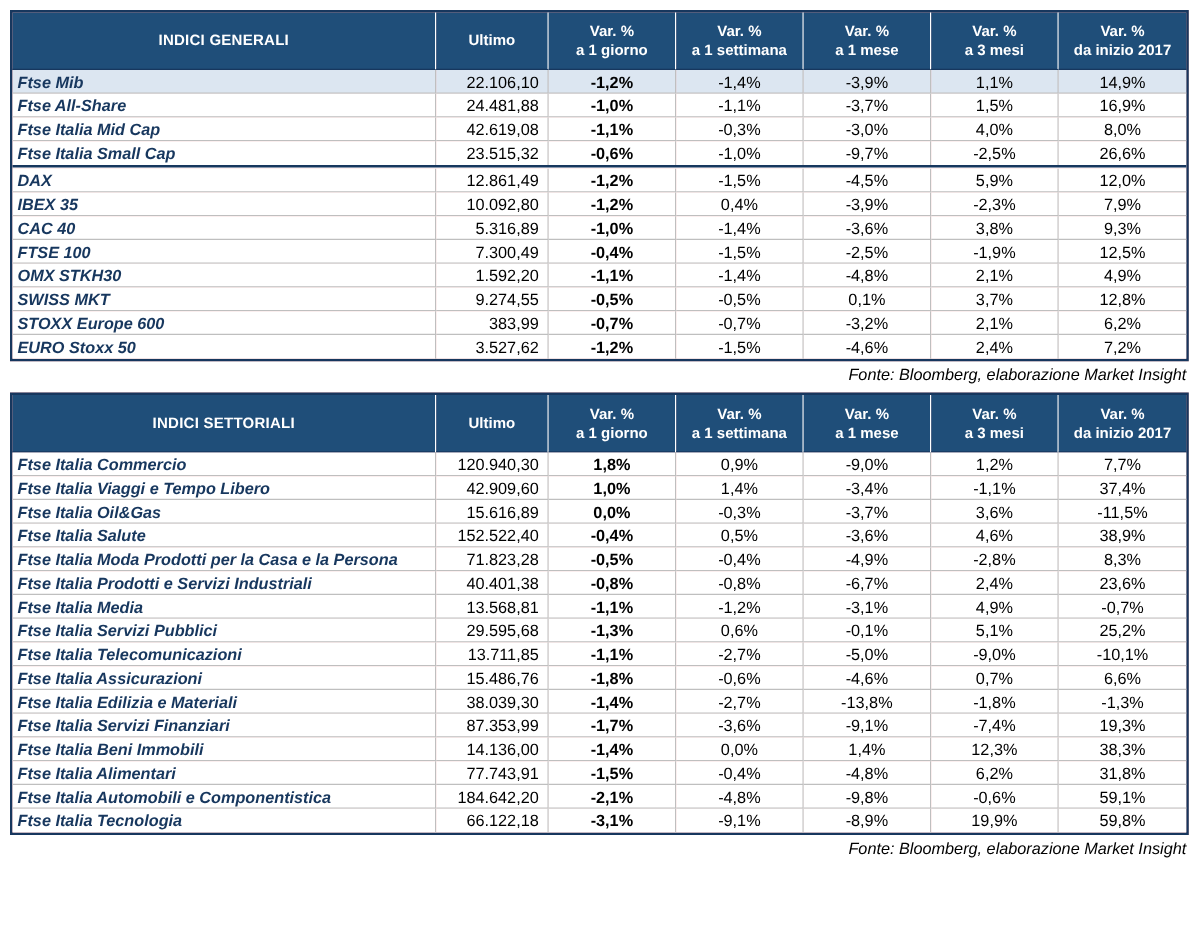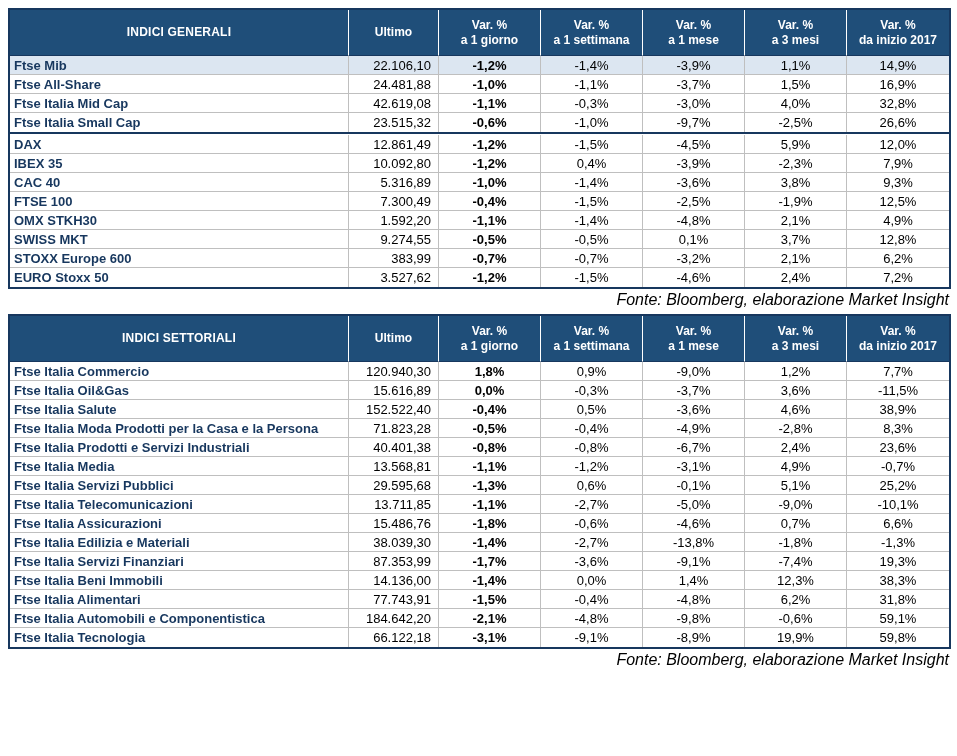--- a/index.html
+++ b/index.html
@@ -56,20 +56,21 @@
     background:#fff;
     white-space:nowrap;
     overflow:hidden;
   }
   tbody td:last-child{border-right:none;}
   tbody tr:last-child td{border-bottom:none;}
 
   td.label{
     color:var(--label-text);
     font-weight:bold;
+    font-style:italic;
     text-align:left;
     padding-left:4px;
   }
   td.num{text-align:center;}
   td.ultimo{text-align:right;padding-right:7px;}
   td.day{font-weight:bold;}
 
   tr.highlight td{background:var(--highlight-bg);}
 
   tbody.spacer td{
@@ -77,21 +78,21 @@
     border-top:2px solid var(--outer-border);
     border-bottom:2px solid var(--outer-border);
     border-right:none;
     background:#fff;
   }
 
   .source{
     width:941px;
     text-align:right;
     font-style:italic;
-    font-size:16px;
+    font-size:13px;
     line-height:16px;
     margin:3px 0 6px 0;
     color:#000;
   }
 </style>
 </head>
 <body>
 
 <div class="page">
 
@@ -153,21 +154,21 @@
             <td class="num">1,5%</td>
             <td class="num">16,9%</td>
           </tr>
           <tr>
             <td class="label">Ftse Italia Mid Cap</td>
             <td class="num ultimo">42.619,08</td>
             <td class="num day">-1,1%</td>
             <td class="num">-0,3%</td>
             <td class="num">-3,0%</td>
             <td class="num">4,0%</td>
-            <td class="num">32,8%</td>
+            <td class="num">8,0%</td>
           </tr>
           <tr>
             <td class="label">Ftse Italia Small Cap</td>
             <td class="num ultimo">23.515,32</td>
             <td class="num day">-0,6%</td>
             <td class="num">-1,0%</td>
             <td class="num">-9,7%</td>
             <td class="num">-2,5%</td>
             <td class="num">26,6%</td>
           </tr>
@@ -298,20 +299,29 @@
           <tr>
             <td class="label">Ftse Italia Commercio</td>
             <td class="num ultimo">120.940,30</td>
             <td class="num day">1,8%</td>
             <td class="num">0,9%</td>
             <td class="num">-9,0%</td>
             <td class="num">1,2%</td>
             <td class="num">7,7%</td>
           </tr>
           <tr>
+            <td class="label">Ftse Italia Viaggi e Tempo Libero</td>
+            <td class="num ultimo">42.909,60</td>
+            <td class="num day">1,0%</td>
+            <td class="num">1,4%</td>
+            <td class="num">-3,4%</td>
+            <td class="num">-1,1%</td>
+            <td class="num">37,4%</td>
+          </tr>
+          <tr>
             <td class="label">Ftse Italia Oil&amp;Gas</td>
             <td class="num ultimo">15.616,89</td>
             <td class="num day">0,0%</td>
             <td class="num">-0,3%</td>
             <td class="num">-3,7%</td>
             <td class="num">3,6%</td>
             <td class="num">-11,5%</td>
           </tr>
           <tr>
             <td class="label">Ftse Italia Salute</td>

